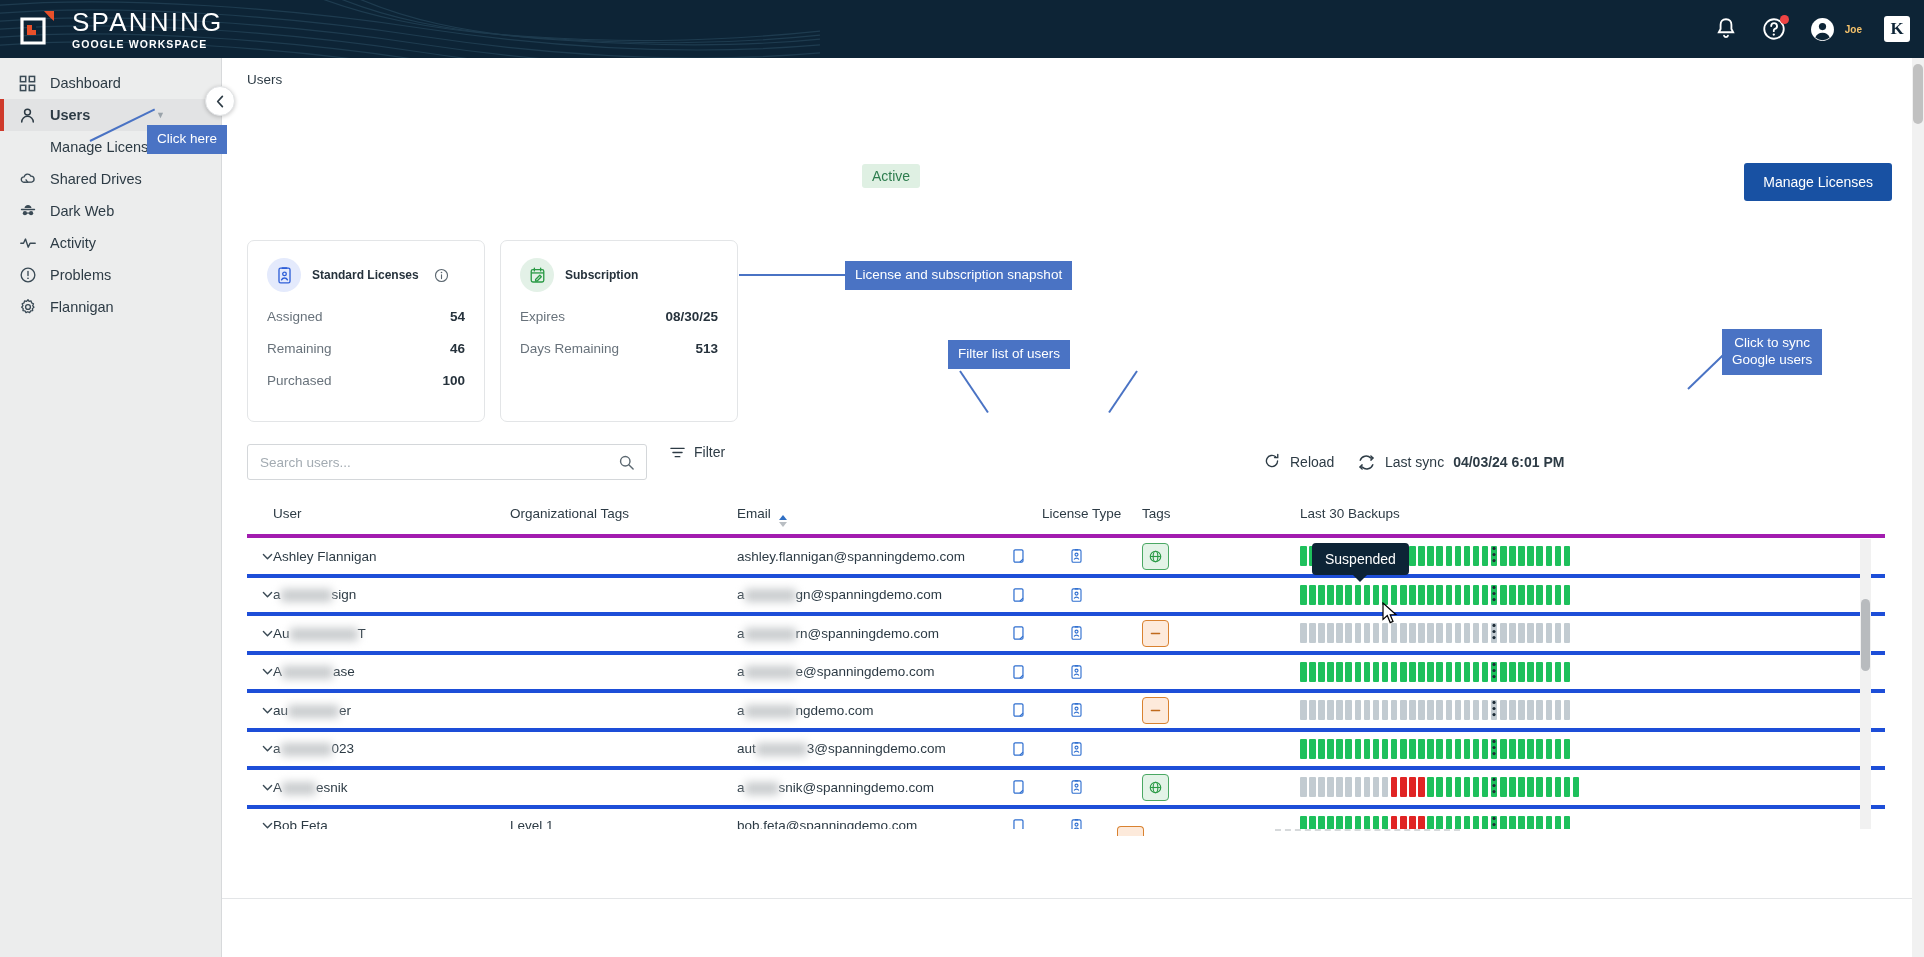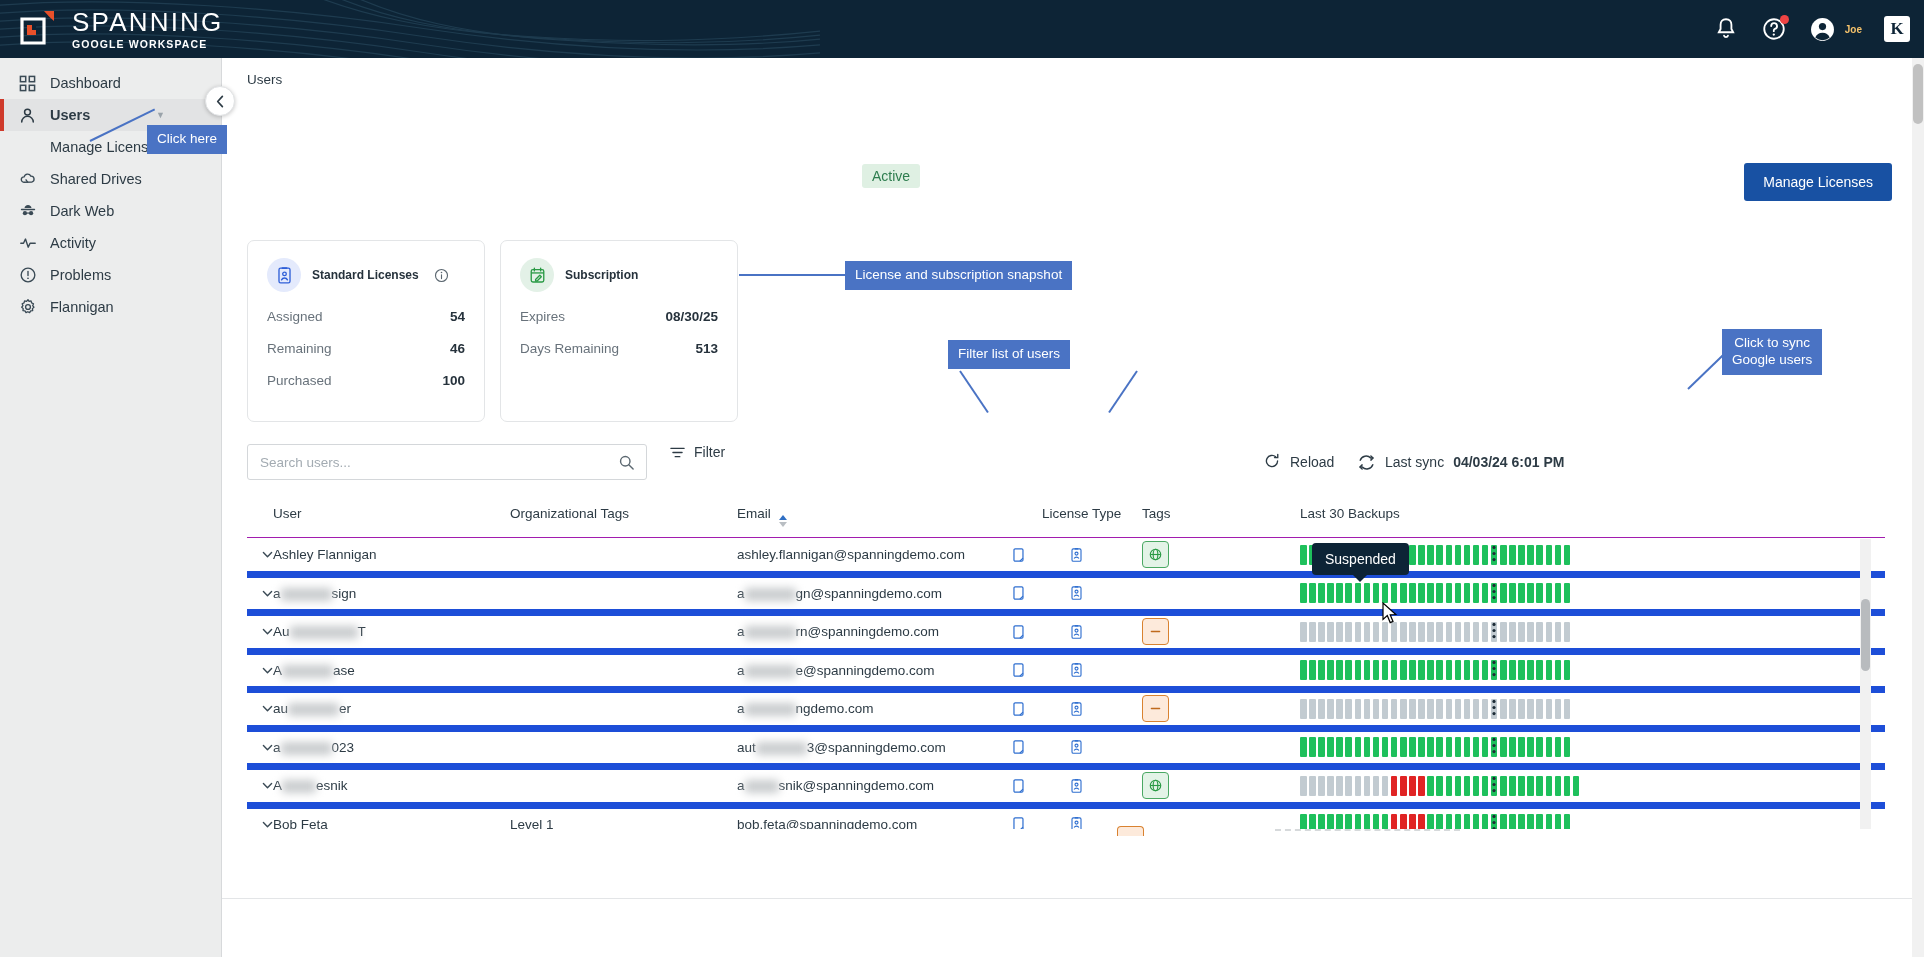--- a/index.html
+++ b/index.html
@@ -150,35 +150,35 @@
   .sync-wrap {
     position:absolute; left:1135px; top:386px; height:36px;
     display:flex; align-items:center; gap:9px; font-size:14px; color:#2d3b45;
   }
   .sync-ico { color:#2d3b45; display:flex; cursor:pointer; }
   .sync-ts { font-weight:700; }
 
   
   .table-head {
     position:absolute; left:25px; top:448px; width:1638px; height:32px;
-    border-bottom:1px solid #a21caf;
+    border-bottom:4px solid #a21caf;
     font-size:13.5px; color:#2d3b45;
   }
   .th { position:absolute; top:0; }
   .sort-ico { display:inline-flex; flex-direction:column; margin-left:4px; vertical-align:-2px; }
   .tri { width:0;height:0;border-left:4px solid transparent;border-right:4px solid transparent; }
   .tri.up { border-bottom:5px solid #2f6fc4; margin-bottom:2px; }
   .tri.dn { border-top:5px solid #b9bec3; }
 
   .table-body {
     position:absolute; left:25px; top:481px; width:1638px; height:290px;
     overflow:hidden;
   }
   .trow {
-    position:relative; height:38.5px; border-bottom:7px solid #1d4ed8;
+    position:relative; height:38.5px; border-bottom:4px solid #1d4ed8;
     display:flex; align-items:center;
   }
   .td { position:absolute; font-size:13.5px; color:#2d3b45; }
   .caret-cell { left:0; width:40px; display:flex; justify-content:center; color:#3a4a55; cursor:pointer; }
   .c-user { left:26px; }
   .c-ou   { left:263px; }
   .c-mail { left:490px; }
   .c-lictype { left:765px; display:flex; gap:42px; align-items:center; }
   .c-tags { left:895px; }
   .c-backups { left:1053px; }

